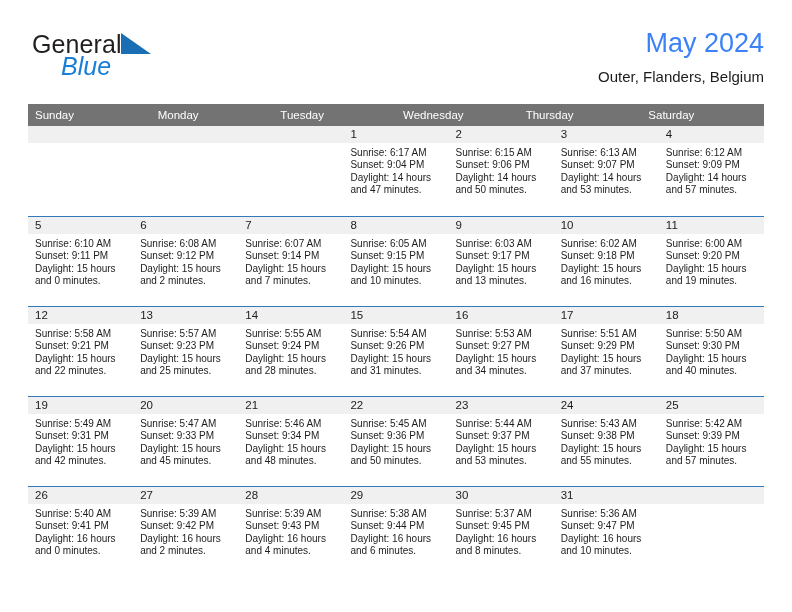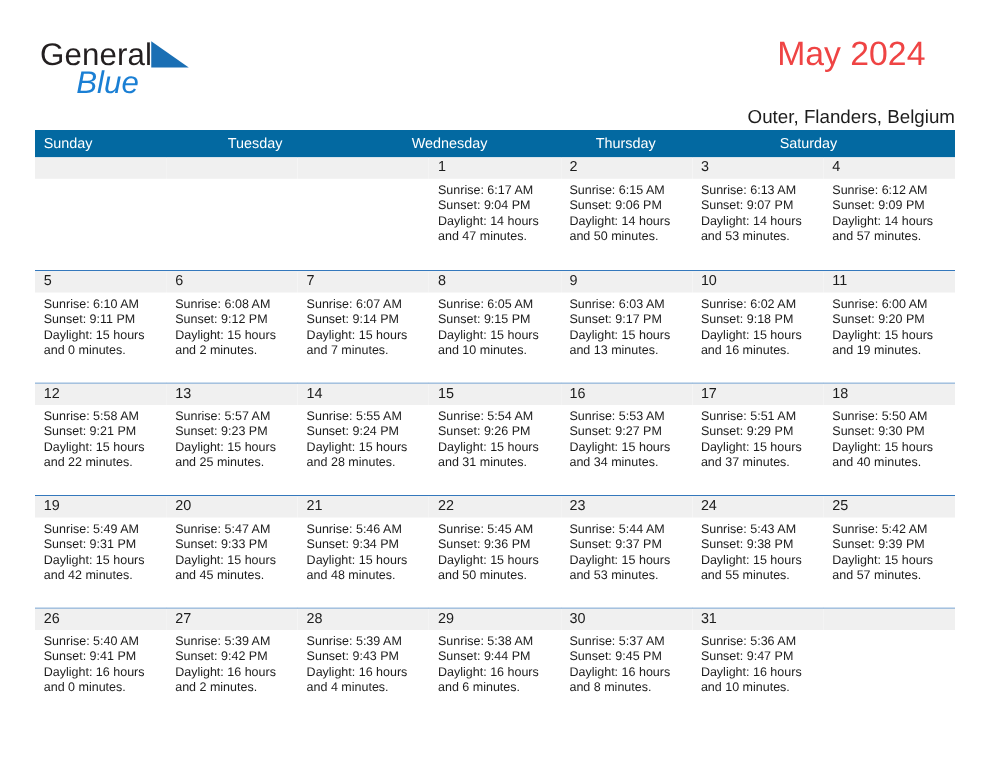--- a/index.html
+++ b/index.html
@@ -68,45 +68,44 @@
   }
 
   .title-block {
     position: absolute;
     right: 0;
     top: 0;
     text-align: right;
   }
   .cal-title {
     font-size: 27px;
-    color: #ef4444;
+    color: #3b82f6;
     line-height: 34px;
     font-weight: 400;
     white-space: nowrap;
-    text-align: center;
   }
   .cal-subtitle {
     font-size: 15px;
     color: #1c1c1c;
     line-height: 22px;
-    margin-top: 23px;
+    margin-top: 6px;
     font-weight: 400;
     white-space: nowrap;
   }
 
   
   .calendar {
     position: absolute;
     left: 28px;
     top: 104px;
     width: 736px;
   }
   .weekday-row {
     display: flex;
-    background: #0369a1;
+    background: #737373;
     height: 22px;
     justify-content: center;
   }
   .weekday-cell {
     flex: 1 1 0;
     color: #ffffff;
     font-size: 11.5px;
     line-height: 22px;
     padding-left: 7px;
     box-sizing: border-box;
@@ -168,20 +167,21 @@
       <div class="cal-title">May 2024</div>
       <div class="cal-subtitle">Outer, Flanders, Belgium</div>
     </div>
 
   </div>
 
   <div class="calendar">
 
     <div class="weekday-row">
       <div class="weekday-cell">Sunday</div>
+      <div class="weekday-cell">Monday</div>
       <div class="weekday-cell">Tuesday</div>
       <div class="weekday-cell">Wednesday</div>
       <div class="weekday-cell">Thursday</div>
       <div class="weekday-cell">Saturday</div>
     </div>
 
     <div class="week-row first">
       <div class="day-cell empty">
         <div class="day-number-band"></div>
         <div class="day-info">

